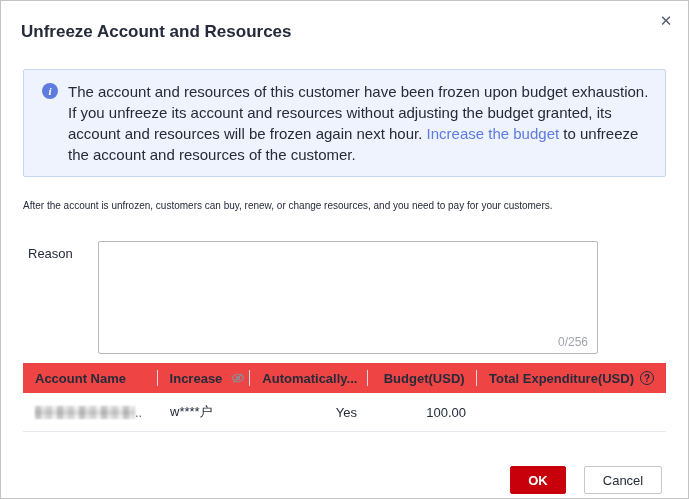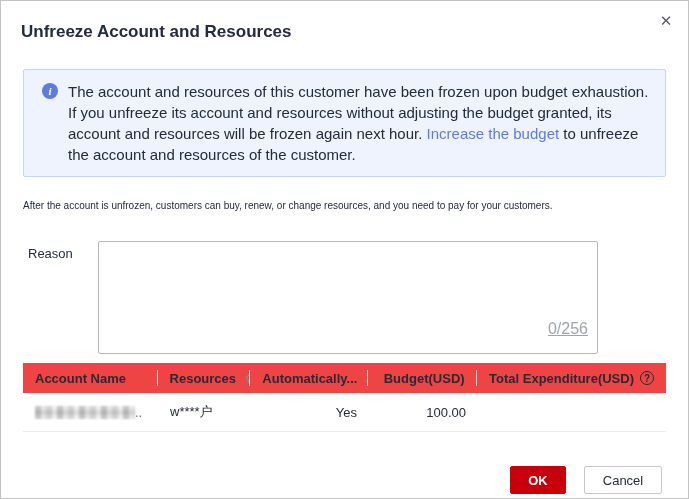--- a/index.html
+++ b/index.html
@@ -40,22 +40,22 @@
   .form-row { margin:26px 22px 0 27px; display:flex; align-items:flex-start; }
   .form-label { width:70px; font-size:13px; color:#252b3a; padding-top:5px; }
   .textarea-wrap { position:relative; width:500px; height:113px; }
   .textarea-wrap textarea {
     width:100%; height:100%; resize:none;
     border:1px solid #b6b9c2; border-radius:2px;
     font-family:"Liberation Sans","DejaVu Sans",sans-serif;
     font-size:13px; padding:8px 10px; color:#252b3a; outline:none;
   }
   .char-counter {
-    position:absolute; right:10px; bottom:16px;
-    font-size:16px; color:#9ea3ad; pointer-events:none;text-decoration:underline;
+    position:absolute; right:10px; bottom:5px;
+    font-size:12px; color:#9ea3ad; pointer-events:none;
   }
   .table { margin:9px 22px 0 22px; font-size:13px; }
   .thead { display:flex; background:#ef4444; height:30px; align-items:center; font-weight:bold; color:#252b3a; }
   .th { padding:0 12px; position:relative; display:flex; align-items:center; height:100%; overflow:hidden; white-space:nowrap; }
   .th:not(:last-child)::after {
     content:""; position:absolute; right:0; top:7px; width:1px; height:16px; background:#d9dce3;
   }
   .trow { display:flex; height:39px; align-items:center; border-bottom:1px solid #e8eaef; color:#252b3a; }
   .td { padding:0 12px; white-space:nowrap; overflow:hidden; }
   .c1 { width:135px; } .c2 { width:93px; } .c3 { width:118px; } .c4 { width:109px; } .c5 { width:190px; }
@@ -105,21 +105,21 @@
     <span class="char-counter">0/256</span>
   </div>
 </div>
 
 <div class="table">
   <div class="thead">
     <div class="th c1">
       <span>Account Name</span>
     </div>
     <div class="th c2">
-      <span>Resources</span>
+      <span>Increase</span>
       <span class="eye-icon">
         <svg width="14" height="14" viewBox="0 0 24 24" fill="none" stroke="#8a8e99" stroke-width="2" stroke-linecap="round" stroke-linejoin="round">
           <path d="M2 12s3.5-6.5 10-6.5S22 12 22 12s-3.5 6.5-10 6.5S2 12 2 12z"></path>
           <circle cx="12" cy="12" r="3"></circle>
           <line x1="5" y1="19" x2="19" y2="5"></line>
         </svg>
       </span>
     </div>
     <div class="th c3">
       <span>Automatically...</span>

